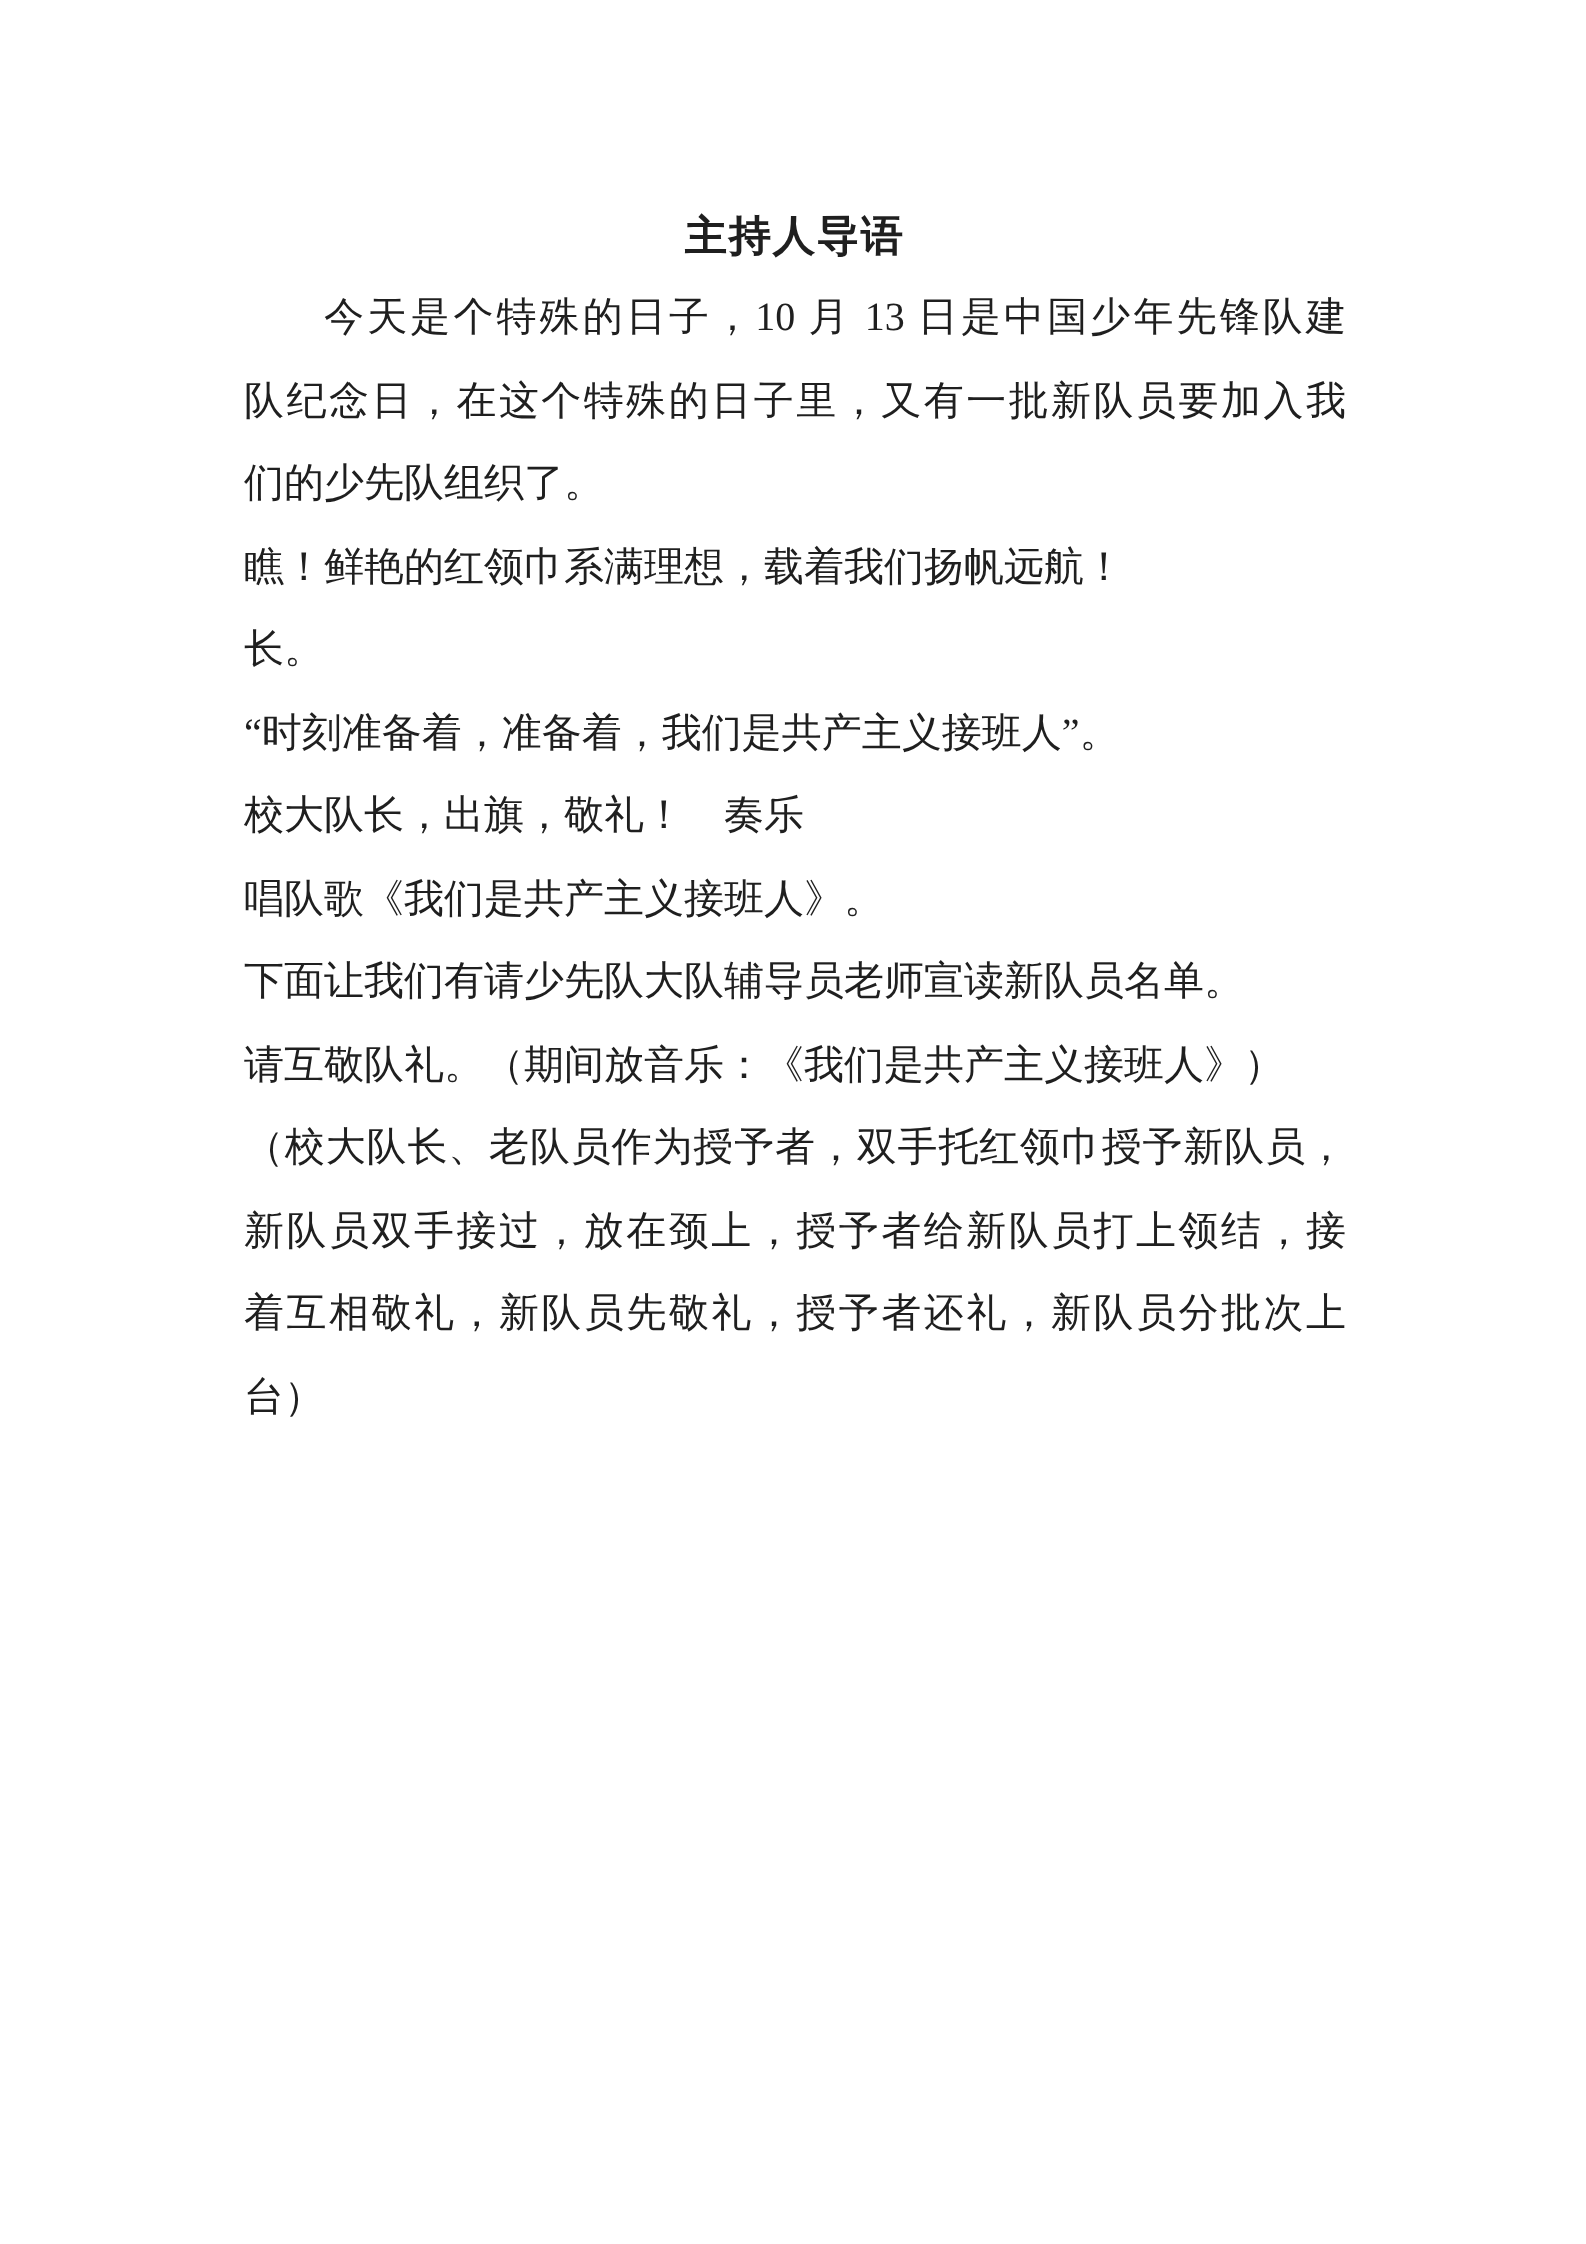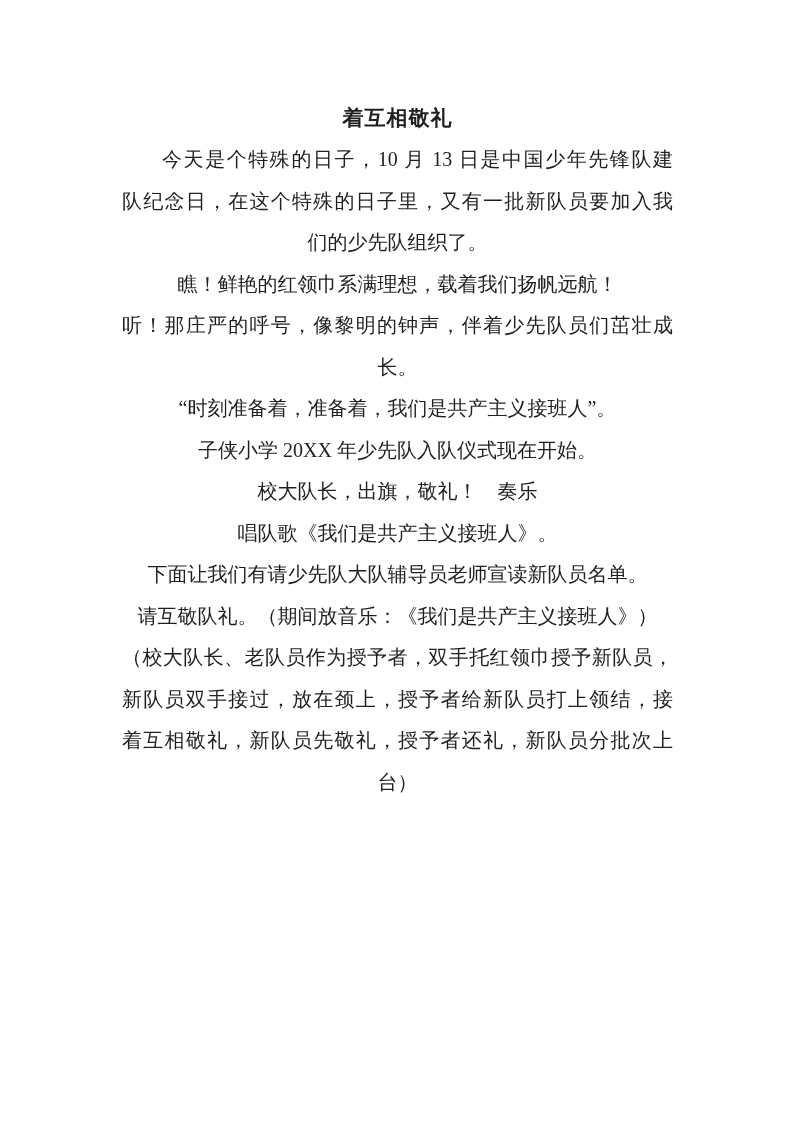--- a/index.html
+++ b/index.html
@@ -27,44 +27,42 @@
     letter-spacing: 1px;
   }
   .doc-body {
     margin: 0;
   }
   .text-line {
     font-size: 20px;
     line-height: 41.5px;
     height: 41.5px;
     white-space: pre-wrap;
-    text-align: center;
+    text-align: left;
   }
   .text-line.fill {
     text-align: justify;
     text-align-last: justify;
   }
   .text-line.indent {
     text-indent: 40px;
   }
 </style>
 </head>
 <body>
 
 <div class="page">
-  <h1 class="doc-title">着互相敬礼</h1>
+  <h1 class="doc-title">主持人导语</h1>
   <div class="doc-body">
       <div class="text-line fill indent">今天是个特殊的日子，10 月 13 日是中国少年先锋队建</div>
       <div class="text-line fill">队纪念日，在这个特殊的日子里，又有一批新队员要加入我</div>
       <div class="text-line">们的少先队组织了。</div>
       <div class="text-line">瞧！鲜艳的红领巾系满理想，载着我们扬帆远航！</div>
-      <div class="text-line fill">听！那庄严的呼号，像黎明的钟声，伴着少先队员们茁壮成</div>
       <div class="text-line">长。</div>
       <div class="text-line">“时刻准备着，准备着，我们是共产主义接班人”。</div>
-      <div class="text-line">子侠小学 20XX 年少先队入队仪式现在开始。</div>
       <div class="text-line">校大队长，出旗，敬礼！　奏乐</div>
       <div class="text-line">唱队歌《我们是共产主义接班人》。</div>
       <div class="text-line">下面让我们有请少先队大队辅导员老师宣读新队员名单。</div>
       <div class="text-line">请互敬队礼。（期间放音乐：《我们是共产主义接班人》）</div>
       <div class="text-line fill">（校大队长、老队员作为授予者，双手托红领巾授予新队员，</div>
       <div class="text-line fill">新队员双手接过，放在颈上，授予者给新队员打上领结，接</div>
       <div class="text-line fill">着互相敬礼，新队员先敬礼，授予者还礼，新队员分批次上</div>
       <div class="text-line">台）</div>
     </div>
 </div>

